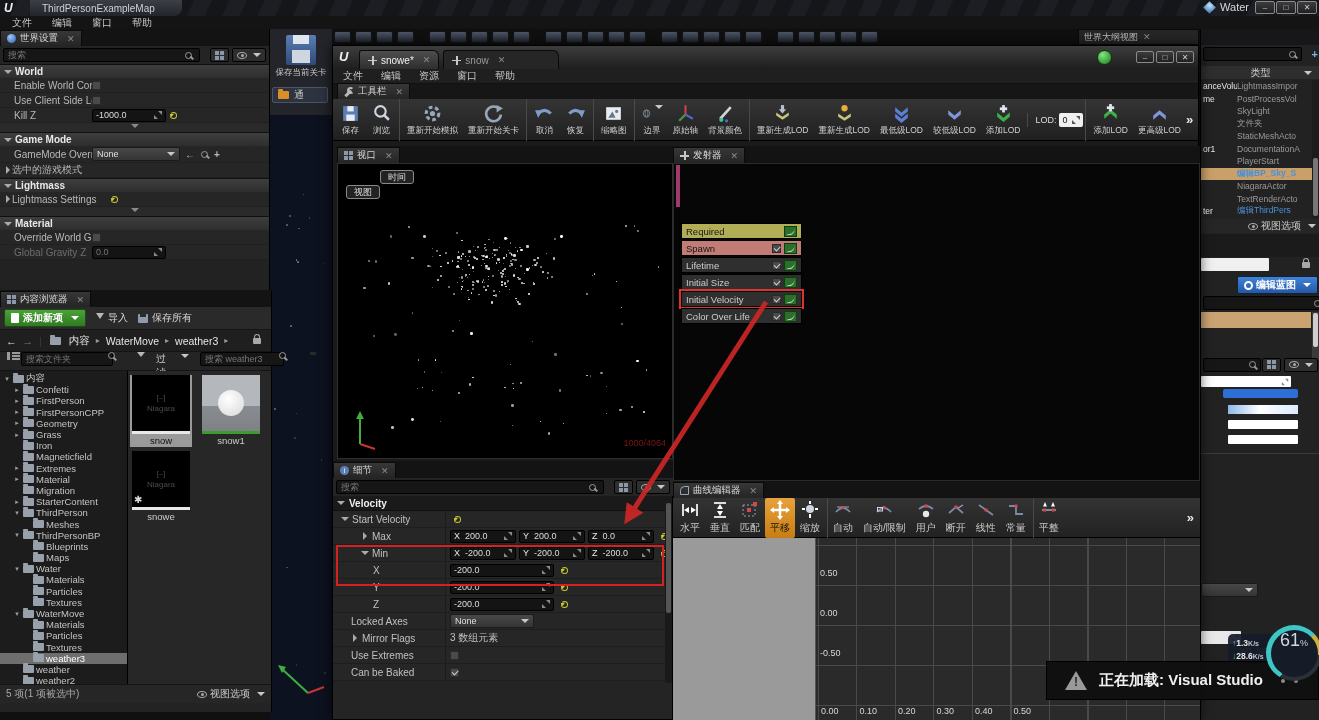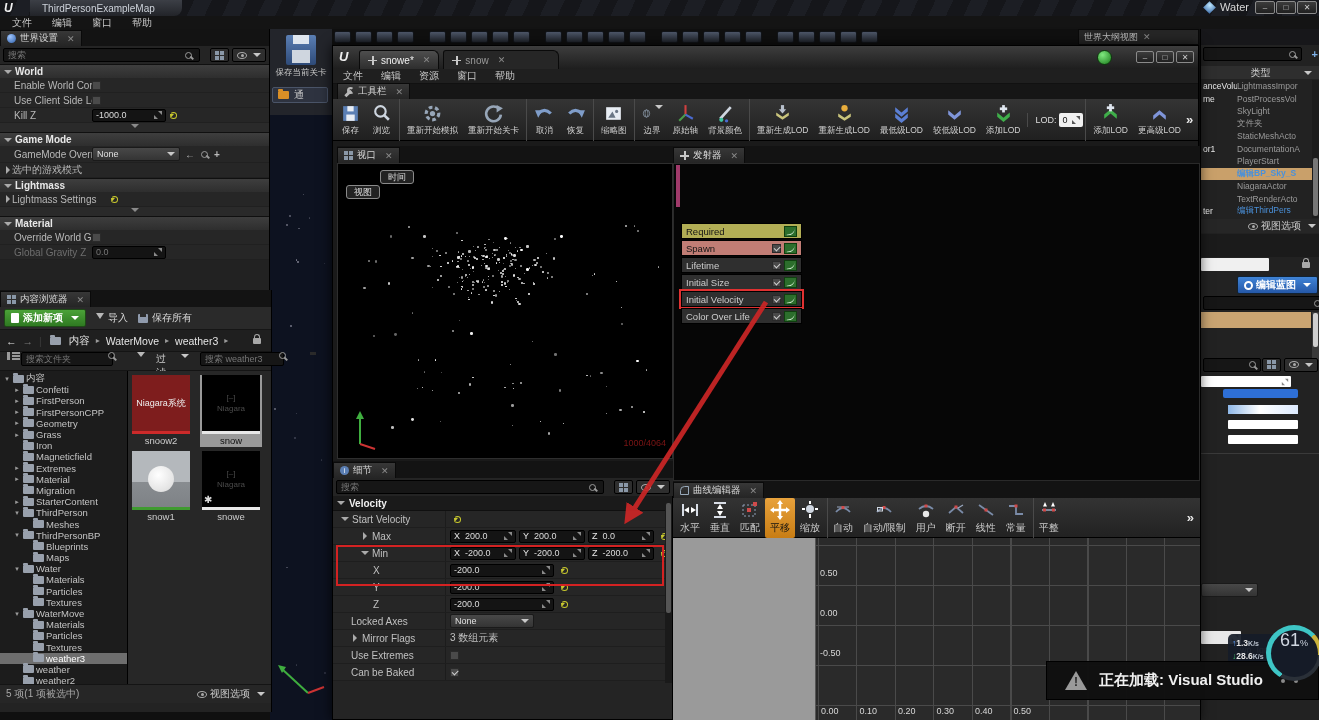--- a/index.html
+++ b/index.html
@@ -542,27 +542,20 @@
             <div class="fold"></div>
             <div class="tlabel">weather</div>
           </div>
           <div class="trow" style="padding-left: 13px;">
             <div class="arr"></div>
             <div class="fold"></div>
             <div class="tlabel">weather2</div>
           </div>
         </div>
       <div id="cb-assets">
-          <div class="tile">
-            <div class="thumb" style="background: rgb(126, 29, 29);">
-              <div style="color: rgb(238, 238, 238); font-size: 9px; padding: 2px;">Niagara系统</div>
-            </div>
-            <div class="cbar" style="background: rgb(204, 42, 42);"></div>
-            <div class="tlab">snoow2</div>
-          </div>
           <div class="tile sel">
             <div class="thumb" style="background: rgb(0, 0, 0);">
               <div style="color: rgb(74, 74, 74); font-size: 8px; line-height: 1.4;">[–]<br>Niagara</div>
             </div>
             <div class="cbar" style="background: rgb(232, 232, 232);"></div>
             <div class="tlab">snow</div>
           </div>
           <div class="tile">
             <div class="thumb" style="background: linear-gradient(rgb(180, 184, 188) 55%, rgb(136, 140, 144) 56%, rgb(126, 130, 134));">
               <div style="width: 26px; height: 26px; border-radius: 50%; background: radial-gradient(circle at 40% 35%, rgb(255, 255, 255), rgb(216, 216, 216));"></div>

